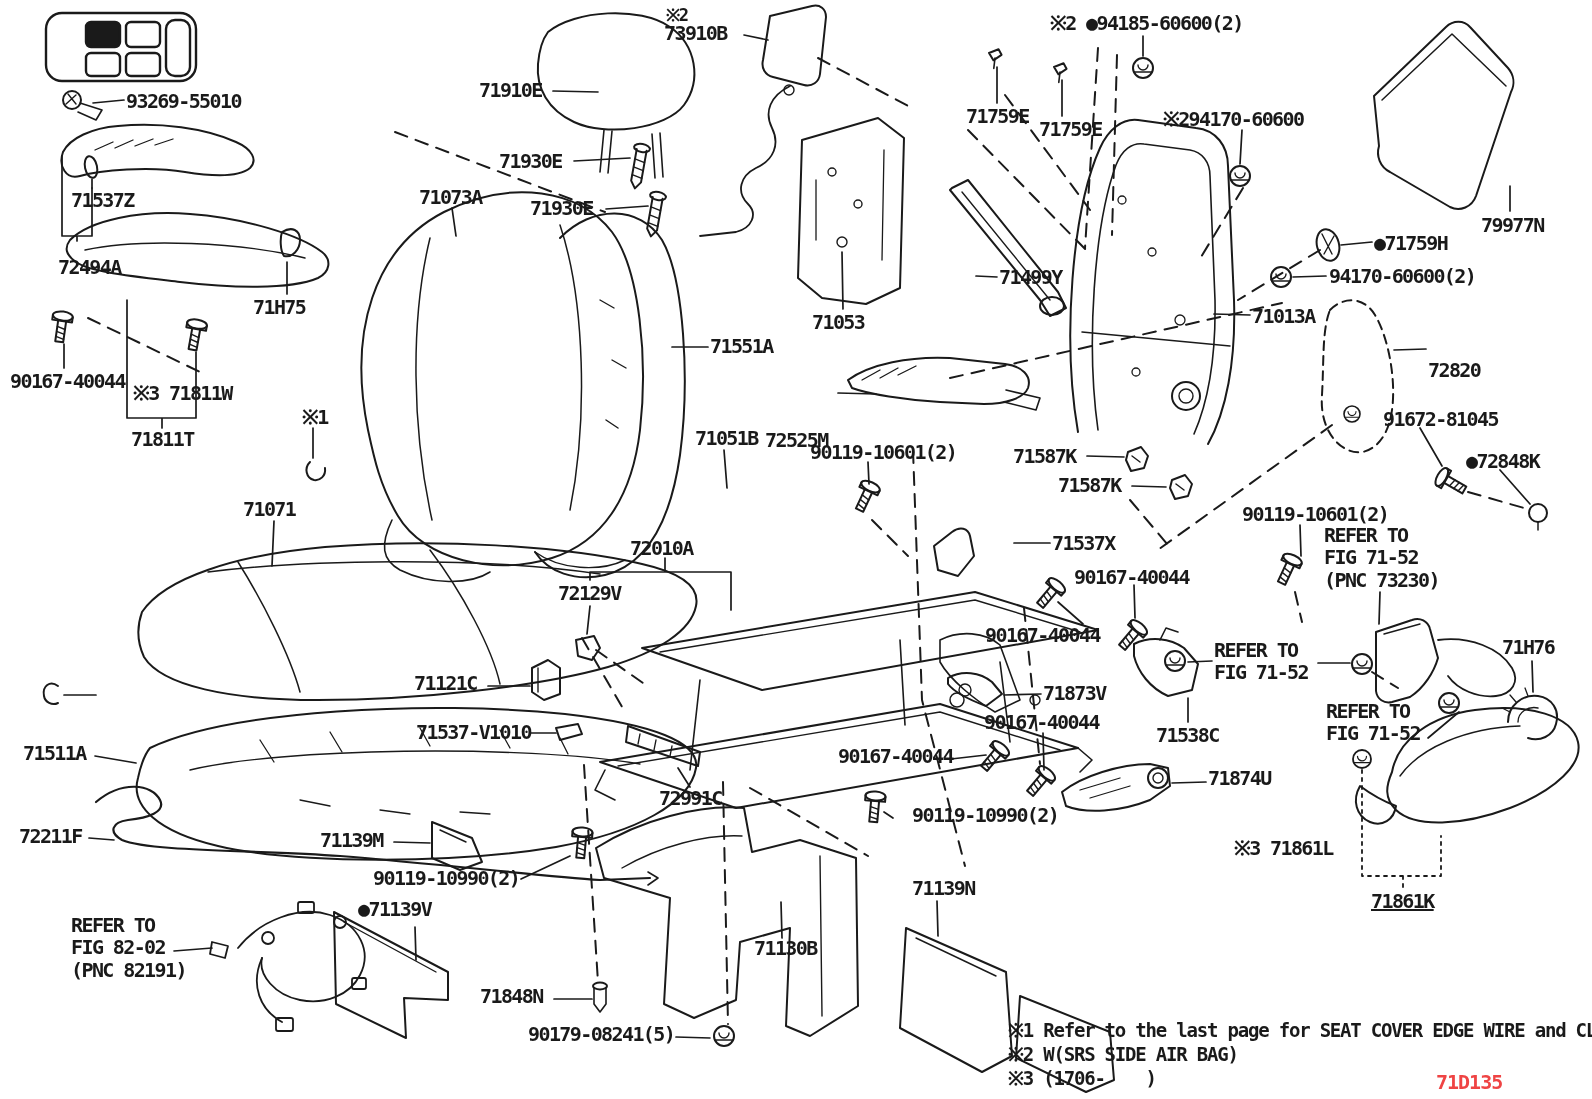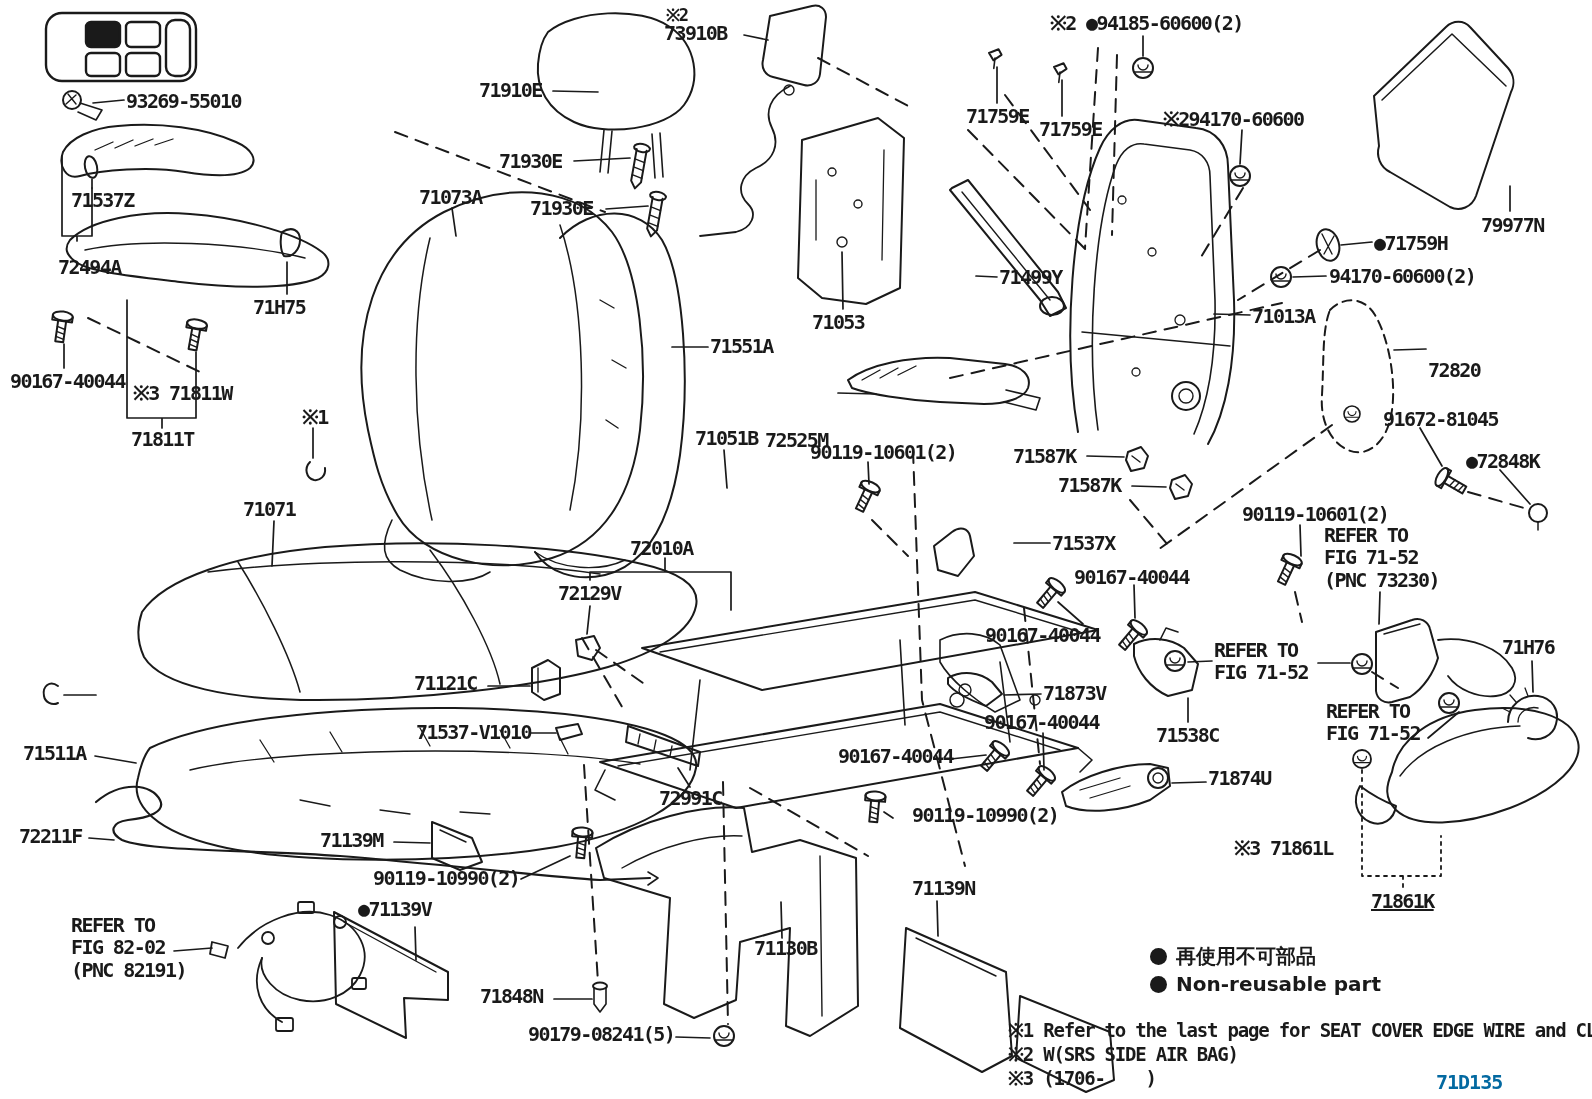--- a/index.html
+++ b/index.html
@@ -10,21 +10,21 @@
           font-size:20px;letter-spacing:-1.6px;color:#1a1a1a;white-space:pre-line;
           line-height:1.12;}
   .legend{position:absolute;left:1150px;top:942px;color:#1a1a1a;}
   .legend-row{display:flex;align-items:center;height:28px;}
   .dot{width:17px;height:17px;border-radius:50%;background:#1a1a1a;margin-right:9px;flex:0 0 auto;}
   .legend-text{font-family:"DejaVu Sans",sans-serif;font-weight:bold;font-size:20px;color:#1a1a1a;}
   .notes{position:absolute;left:1008px;top:1018px;color:#1a1a1a;}
   .note{font-family:"DejaVu Sans Mono",monospace;font-weight:bold;font-size:19px;
         letter-spacing:-1.2px;line-height:24px;white-space:pre;}
   .figcode{position:absolute;left:1436px;top:1070px;font-weight:bold;font-size:20px;
-           letter-spacing:-1px;color:#0369a1;}
+           letter-spacing:-1px;color:#ef4444;}
 </style>
 </head>
 <body>
 
 <div id="stage">
 
 <svg id="art" width="1592" height="1099" viewBox="0 0 1592 1099" fill="none" stroke="#1a1a1a" stroke-width="2" stroke-linecap="round" stroke-linejoin="round">
   <defs>
     <g id="boltV">
       <ellipse cx="0" cy="-6" rx="10" ry="4.5"></ellipse>
@@ -441,30 +441,20 @@
       <div class="plabel" style="left: 71px; top: 914px;">REFER TO
 FIG 82-02
 (PNC 82191)</div>
       <div class="plabel" style="left: 480px; top: 985px;">71848N</div>
       <div class="plabel" style="left: 754px; top: 937px;">71130B</div>
       <div class="plabel" style="left: 528px; top: 1023px;">90179-08241(5)</div>
       <div class="plabel" style="left: 1234px; top: 837px;">※3 71861L</div>
       <div class="plabel" style="left: 1371px; top: 890px; text-decoration: underline;">71861K</div>
     </div>
 
-<div class="legend">
-  <div class="legend-row">
-    <span class="dot"></span>
-    <span class="legend-text">再使用不可部品</span>
-  </div>
-  <div class="legend-row">
-    <span class="dot"></span>
-    <span class="legend-text">Non-reusable part</span>
-  </div>
-</div>
 
 <div class="notes">
   <div class="note">※1 Refer to the last page for SEAT COVER EDGE WIRE and CLIP</div>
   <div class="note">※2 W(SRS SIDE AIR BAG)</div>
   <div class="note">※3 (1706-    )</div>
 </div>
 
 <div class="figcode">71D135</div>
 
 </div>

